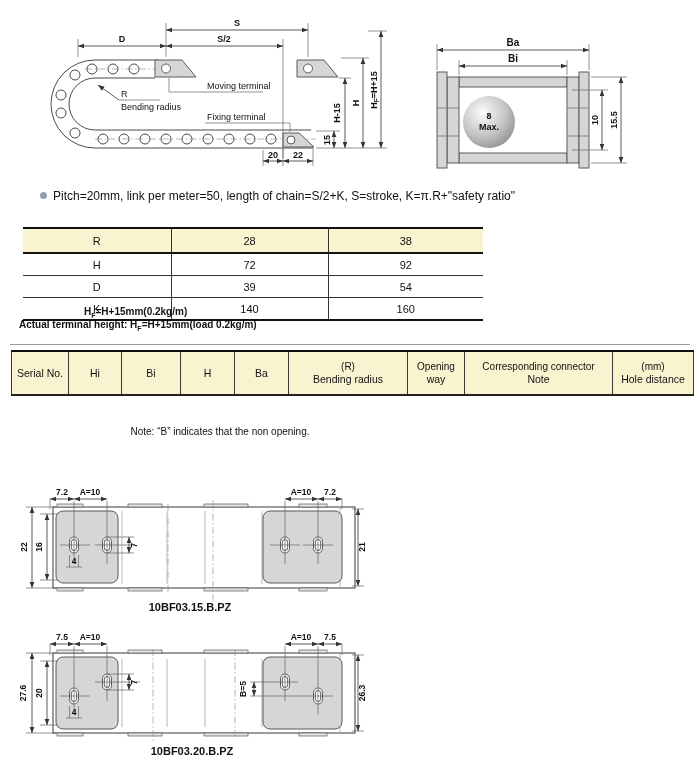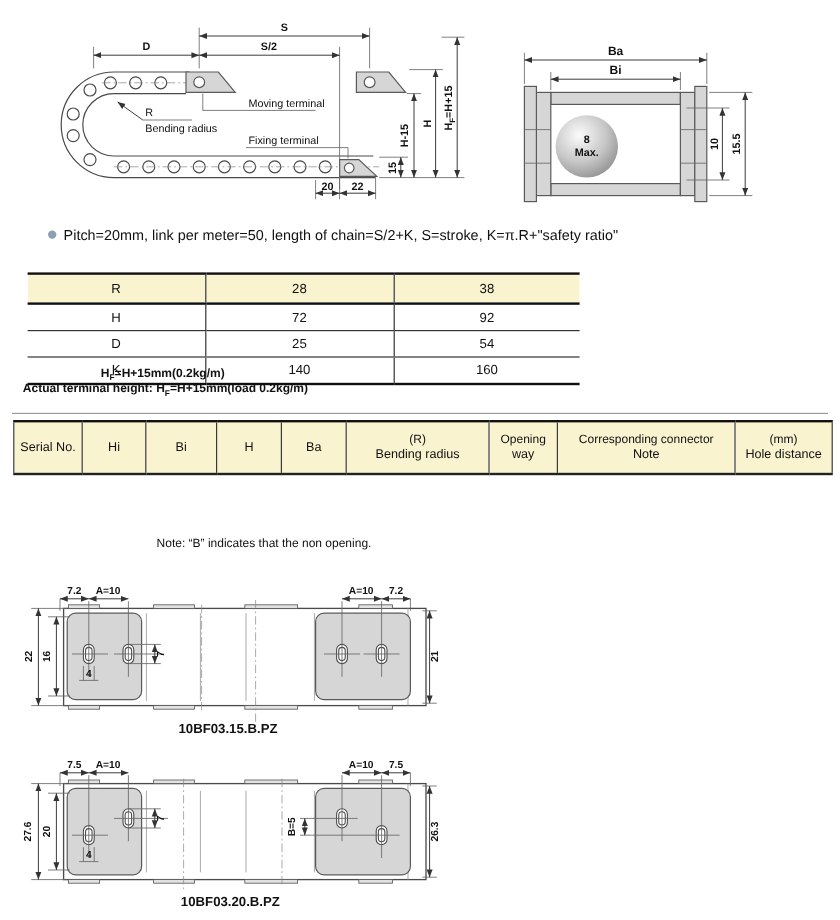--- a/index.html
+++ b/index.html
@@ -30,21 +30,21 @@
   #svgd2 .dim{marker-start:url(#ar3);marker-end:url(#ar3);}
 
   
   .pitch{position:absolute;left:8px;top:189px;font-size:12px;font-weight:normal;margin-left:32px;}
   .pitch .dot{display:inline-block;width:7px;height:7px;border-radius:50%;
               background:#8da0b2;margin-right:6px;vertical-align:1px;}
   .mnote{position:absolute;font-size:10px;font-weight:bold;white-space:pre;}
   .mnote sub{font-size:7px;}
   #mnote1{left:84px;top:306px;}
   #mnote2{left:19px;top:319px;}
-  .noteB{position:absolute;left:0;top:448px;width:440px;text-align:center;font-size:10px;}
+  .noteB{position:absolute;left:0;top:426px;width:440px;text-align:center;font-size:10px;}
   .divider{position:absolute;left:10px;top:344px;width:680px;height:1px;background:#999;}
 
   
   table{border-collapse:collapse;position:absolute;table-layout:fixed;}
   td{text-align:center;white-space:pre;overflow:hidden;}
   
   #t1{left:23px;top:227px;width:460px;font-size:11px;}
   #t1 td{border-bottom:1px solid #333;height:19px;}
   #t1 td+td{border-left:1px solid #333;}
   #t1 tr.hd td{background:#faf3d0;border-top:2px solid #111;border-bottom:2px solid #111;height:21px;}
@@ -210,21 +210,21 @@
       <td>28</td>
       <td>38</td>
     </tr>
     <tr>
       <td>H</td>
       <td>72</td>
       <td>92</td>
     </tr>
     <tr>
       <td>D</td>
-      <td>25</td>
+      <td>39</td>
       <td>54</td>
     </tr>
     <tr class="last">
       <td>K</td>
       <td>140</td>
       <td>160</td>
     </tr>
   </tbody>
     </table>
 

